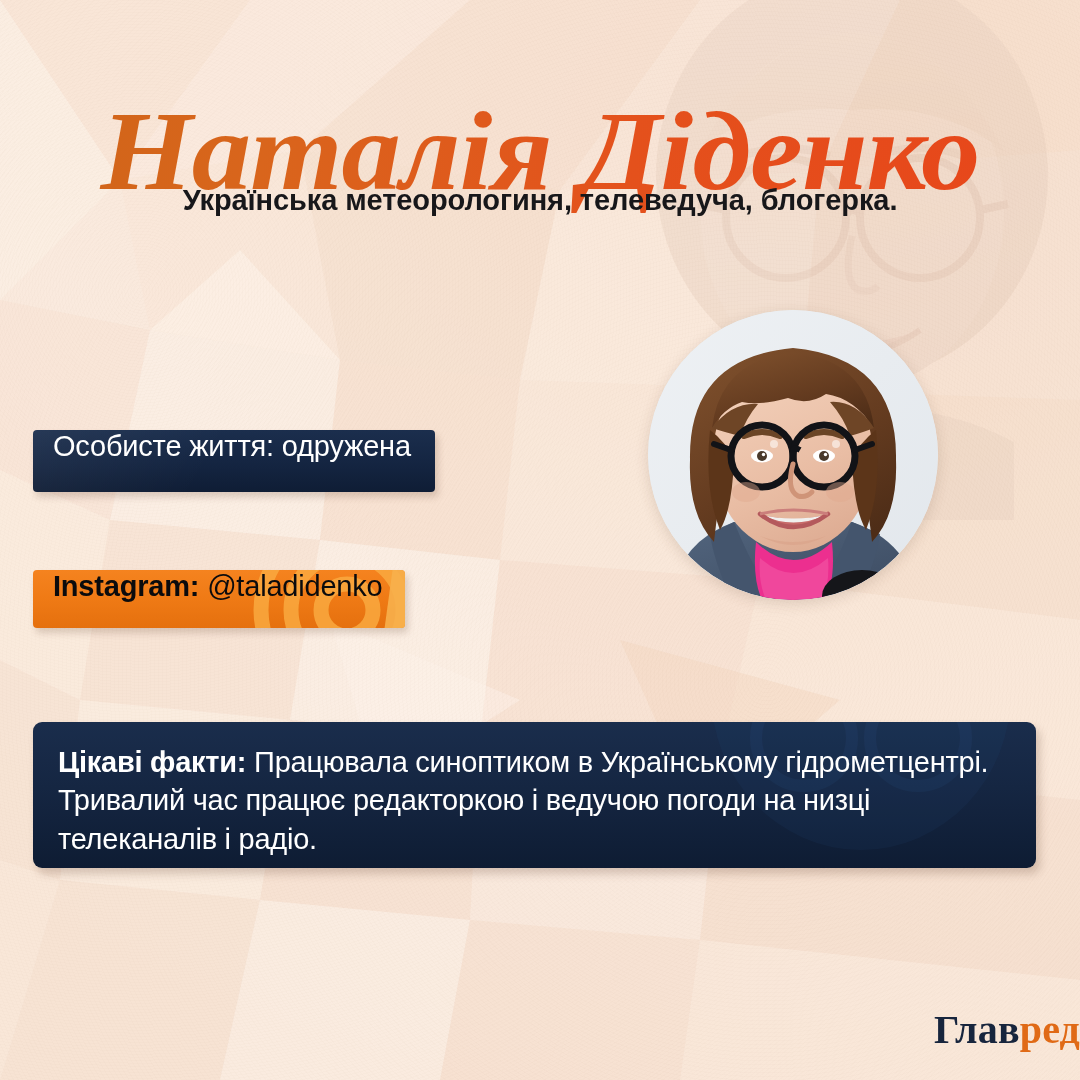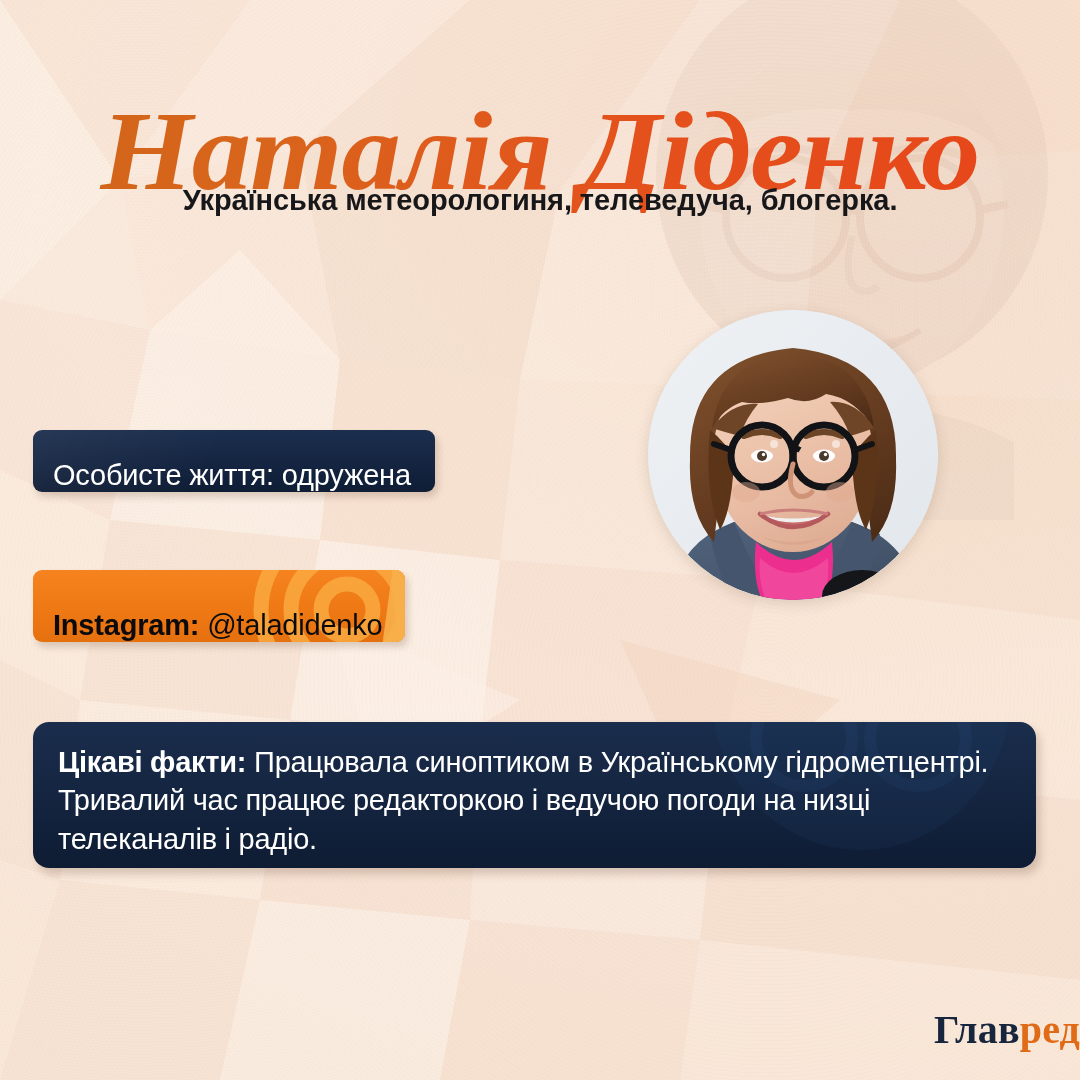--- a/index.html
+++ b/index.html
@@ -116,22 +116,22 @@
   }
   .birth-line .val {
     font-weight: 400;
     color: #16181c;
   }
 
   
   .pill {
     position: absolute;
     display: inline-flex;
-    align-items: flex-end;
-    border-radius: 9px;
+    align-items: flex-start;
+    border-radius: 4px;
     box-sizing: border-box;
     overflow: hidden;
     box-shadow: 3px 5px 7px rgba(90, 55, 35, .20);
   }
   .pill .pill-text {
     position: relative;
     z-index: 2;
     white-space: nowrap;
     font-size: 29px;
     letter-spacing: -0.2px;
@@ -149,21 +149,21 @@
   }
   #pill-personal .pill-text {
     color: #ffffff;
     font-weight: 400;
   }
 
   
   #pill-instagram {
     left: 33px;
     top: 570px;
-    height: 72px;
+    height: 58px;
     padding: 0 22px 0 20px;
     background: linear-gradient(180deg, #f5831f 0%, #ef7a15 50%, #e5700e 100%);
   }
   #pill-instagram .swirls {
     position: absolute;
     z-index: 1;
     top: -52px;
     right: -36px;
     width: 190px;
     height: 170px;
@@ -176,21 +176,21 @@
   #pill-instagram .ig-label { font-weight: 700; }
   #pill-instagram .ig-handle { font-weight: 400; }
 
   
   #facts-card {
     position: absolute;
     left: 33px;
     top: 722px;
     width: 1003px;
     height: 146px;
-    border-radius: 16px;
+    border-radius: 9px;
     box-sizing: border-box;
     padding: 21px 30px 0 25px;
     overflow: hidden;
     background:
       linear-gradient(180deg, #1a2d4c 0%, #152642 45%, #0e1c33 100%);
     box-shadow: 4px 6px 9px rgba(90, 55, 35, .22);
   }
   #facts-card .card-ghost {
     position: absolute;
     z-index: 1;

